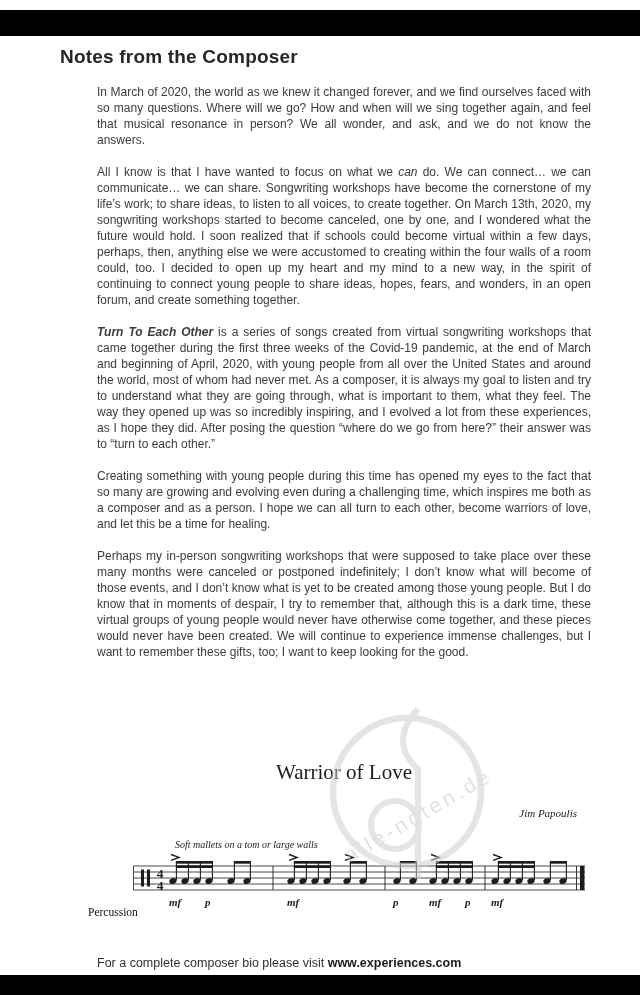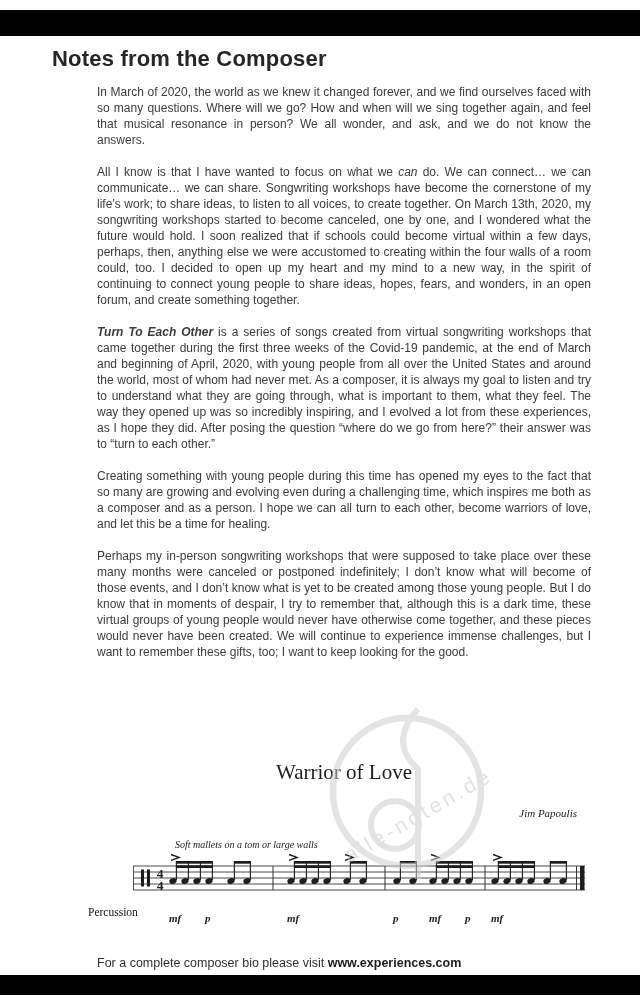--- a/index.html
+++ b/index.html
@@ -8,22 +8,22 @@
     width:640px; height:995px;
     position:relative; overflow:hidden;
     font-family:"Liberation Sans", sans-serif;
     color:#3b3b3b;
   }
   .bar { position:absolute; left:0; width:640px; background:#000; }
   .bar-top { top:10px; height:26px; }
   .bar-bottom { bottom:0; height:20px; }
 
   .doc-title {
-    position:absolute; left:52px; top:46px;
-    font-size:22px; font-weight:bold; color:#262626;
+    position:absolute; left:60px; top:46px;
+    font-size:19px; font-weight:bold; color:#262626;
     letter-spacing:0.2px;
   }
 
   .body-text {
     position:absolute; left:97px; top:84px; width:494px;
     font-size:12px; line-height:16px; text-align:justify;
     color:#3b3b3b;
   }
   .body-text p { margin-bottom:16px; }
   .body-text em { font-style:italic; }
@@ -47,21 +47,21 @@
   }
   .system {
     position:absolute; left:88px; top:852px; width:510px; height:66px;
   }
   .instrument {
     position:absolute; left:0; top:19px;
     font-family:"Liberation Serif", serif; font-size:11.5px; color:#111;margin-top:35px;
   }
   .staff { position:absolute; left:45px; top:0; }
   .dyn {
-    position:absolute; top:60px;
+    position:absolute; top:44px;
     font-family:"Liberation Serif", serif; font-style:italic; font-weight:bold;
     font-size:11px; color:#1d1d1d;
   }
 
   .watermark {
     position:absolute; left:322px; top:707px; width:230px; height:180px;
     z-index:20; pointer-events:none; opacity:0.55;
   }
   .wm-text {
     position:absolute; left:24px; top:138px;

